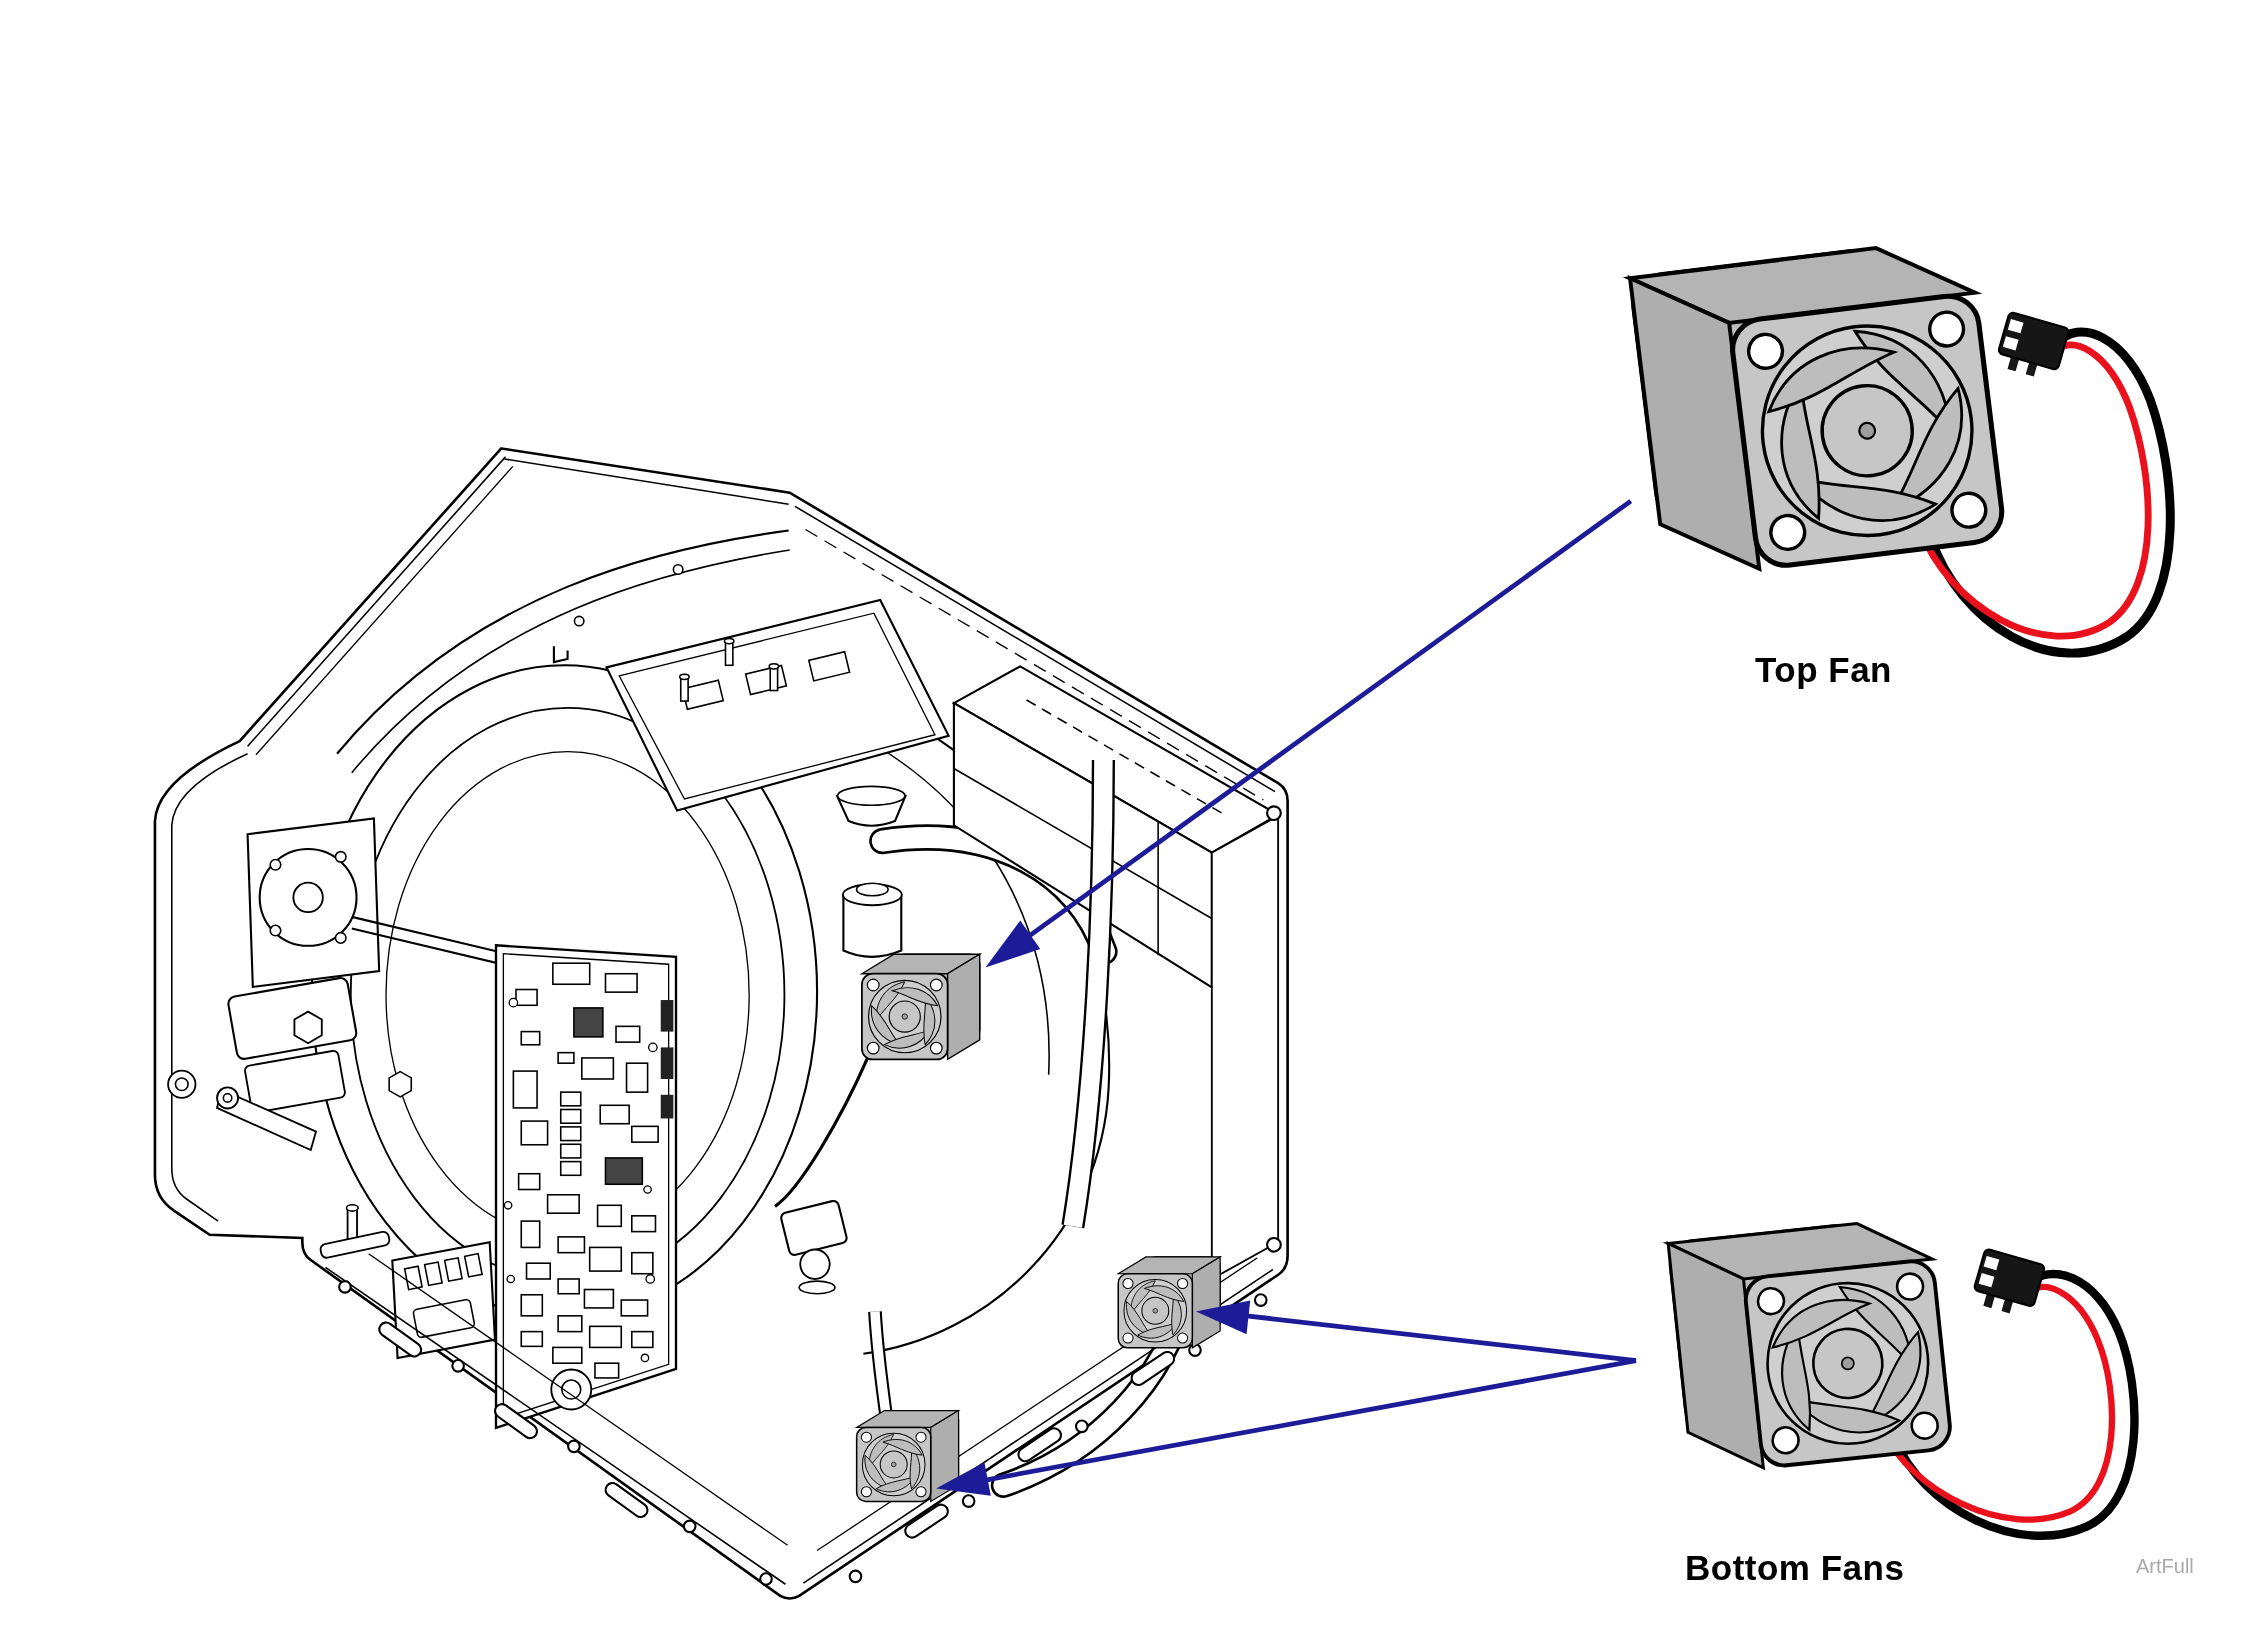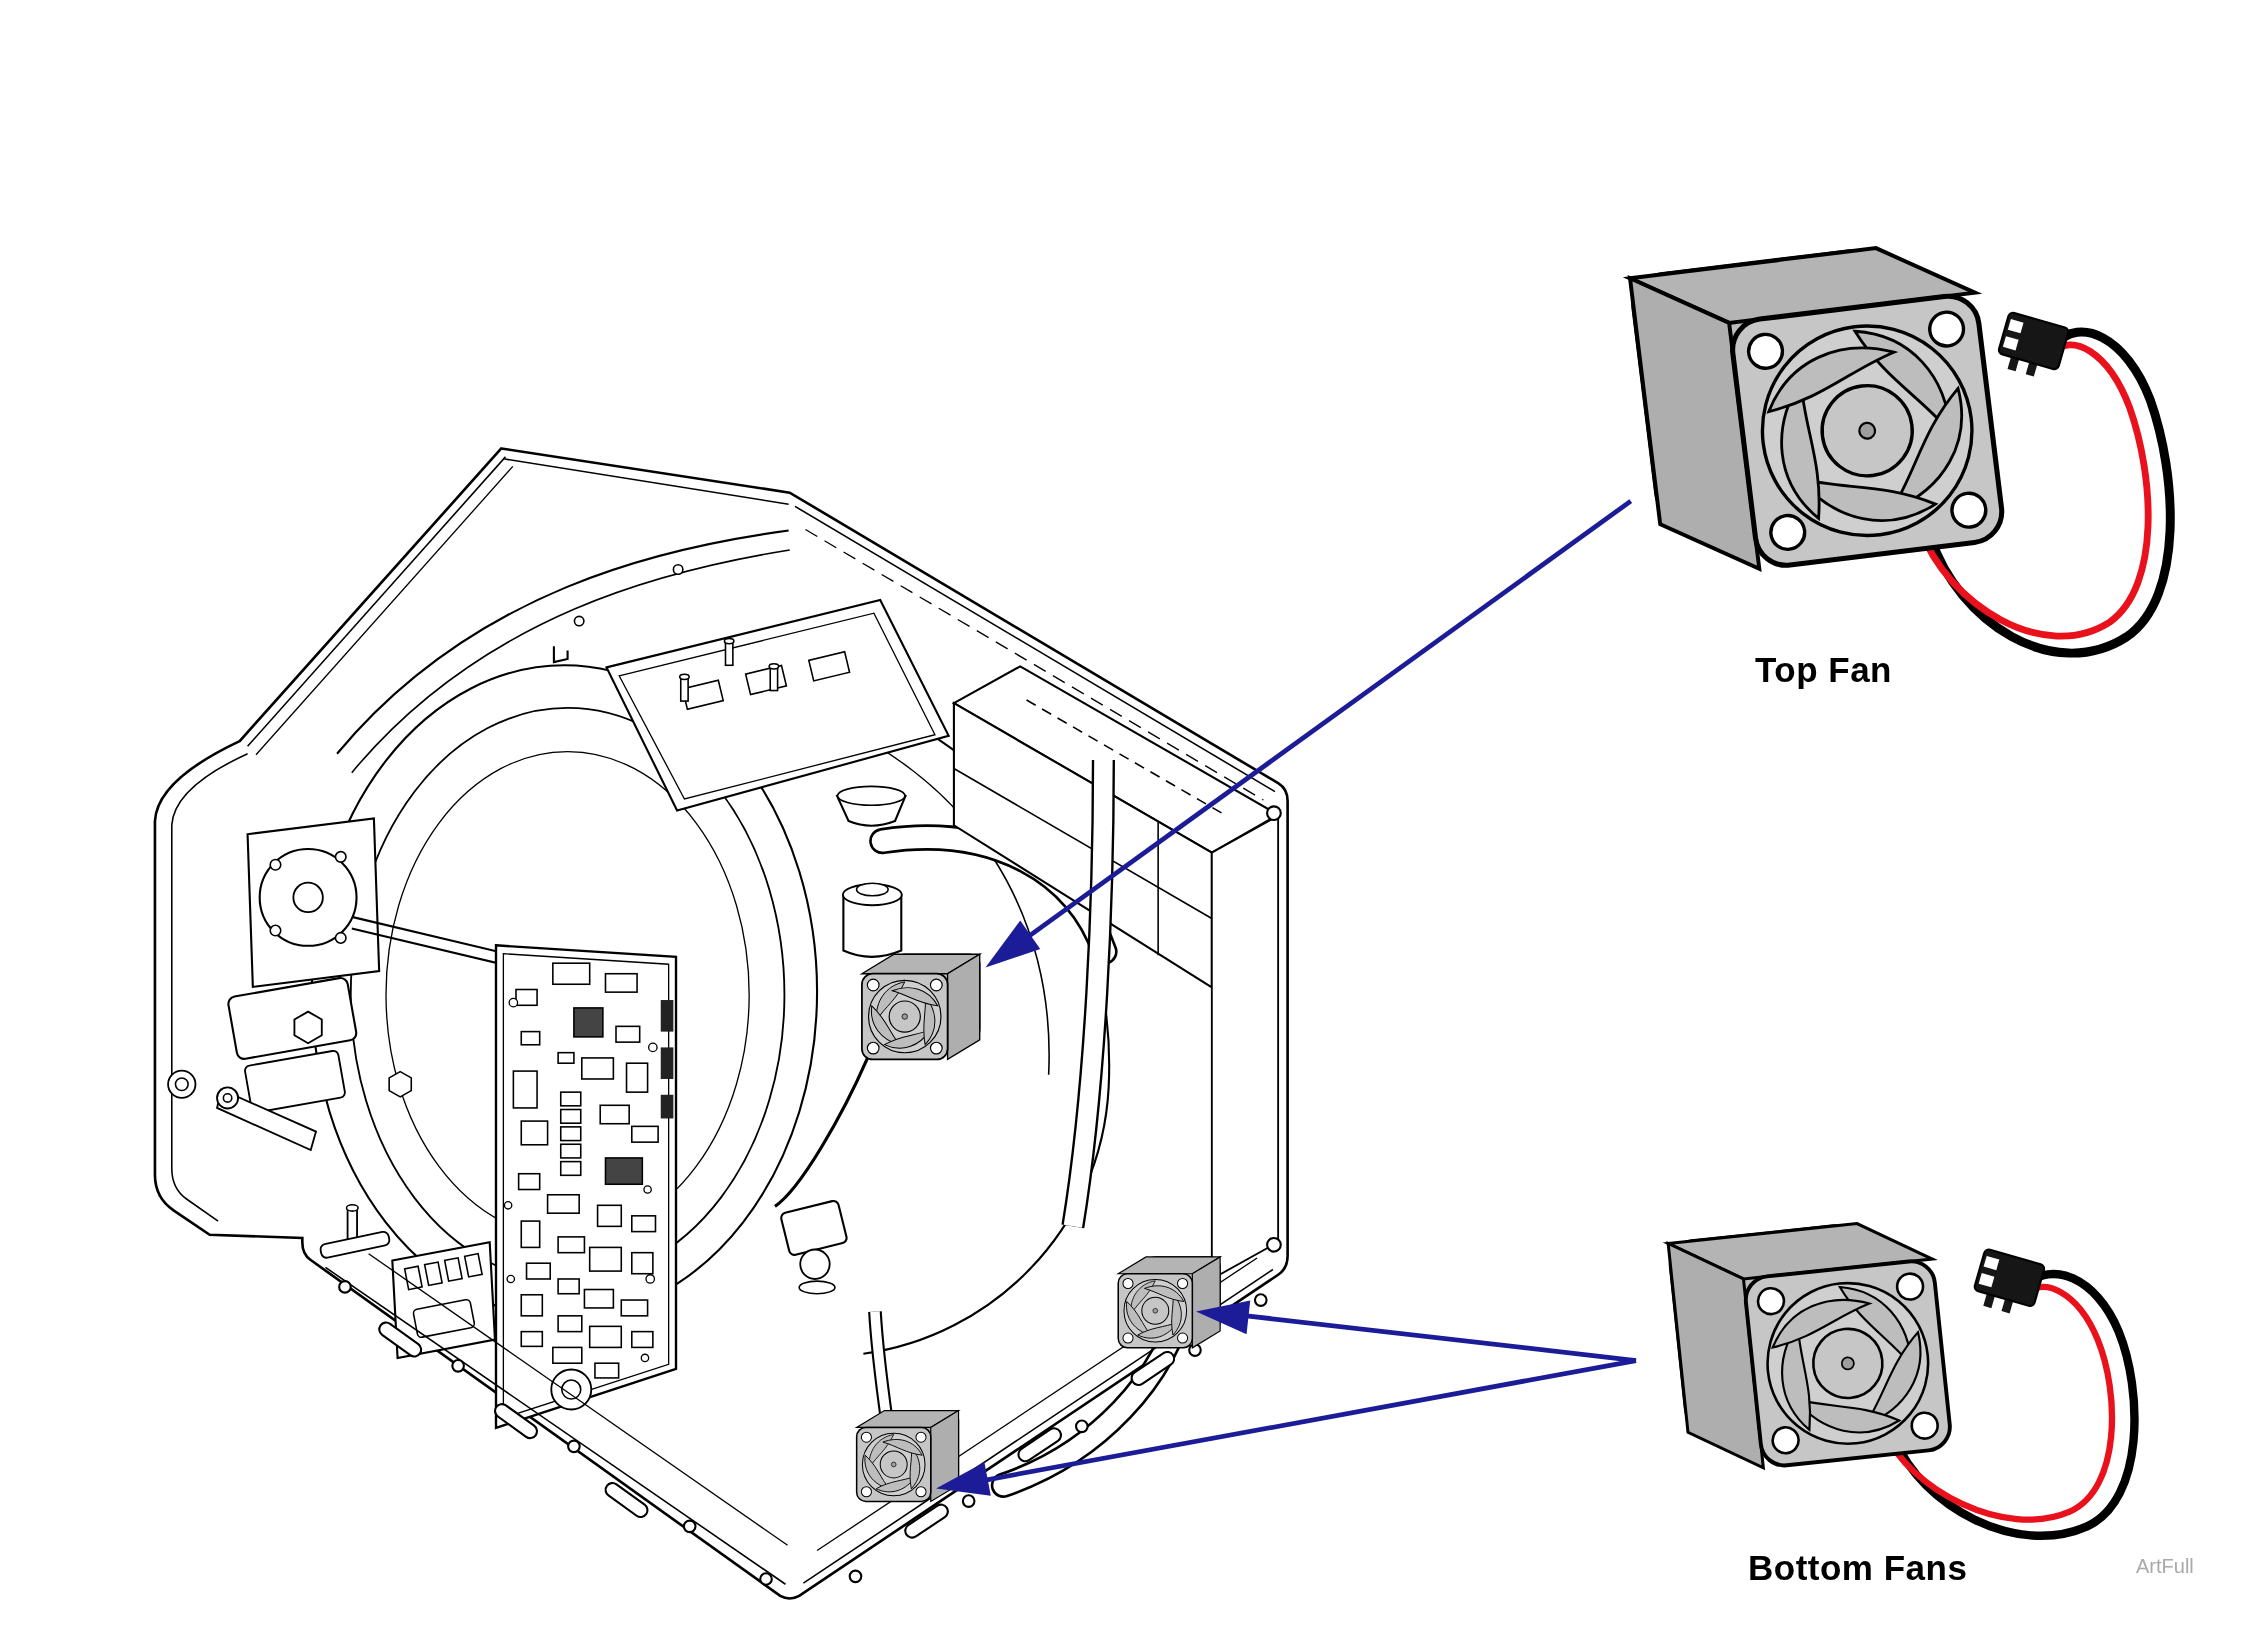--- a/index.html
+++ b/index.html
@@ -3,21 +3,21 @@
 <meta charset="utf-8">
 <style>
   html,body{margin:0;padding:0;background:#fff;}
   body{width:2261px;height:1629px;position:relative;overflow:hidden;
        font-family:"Liberation Sans", sans-serif;}
   .canvas{position:absolute;left:0;top:0;width:2261px;height:1299px;}
   svg{position:absolute;left:0;top:0;}
   .label{position:absolute;font-weight:bold;font-size:35px;color:#000;
          letter-spacing:0.5px;white-space:nowrap;}
   .label-topfan{left:1755px;top:650px;}
-  .label-bottomfans{left:1748px;top:1548px;}
+  .label-bottomfans{left:1685px;top:1548px;}
   .watermark{position:absolute;left:2136px;top:1555px;font-size:20px;
              color:var(--watermark,#a9a9a9);font-weight:400;white-space:nowrap;}
   
   .arrow-line{stroke:var(--arrow,#1c1c99);stroke-width:9;fill:none;}
   .arrow-head{fill:var(--arrow,#1c1c99);stroke:none;}
   .wire-black{stroke:var(--wire-black,#000);fill:none;stroke-linecap:round;}
   .wire-red{stroke:var(--wire-red,#e8111c);fill:none;stroke-linecap:round;}
   .ln{stroke:#000;fill:none;}
   .fw{fill:#fff;stroke:#000;}
 </style>

